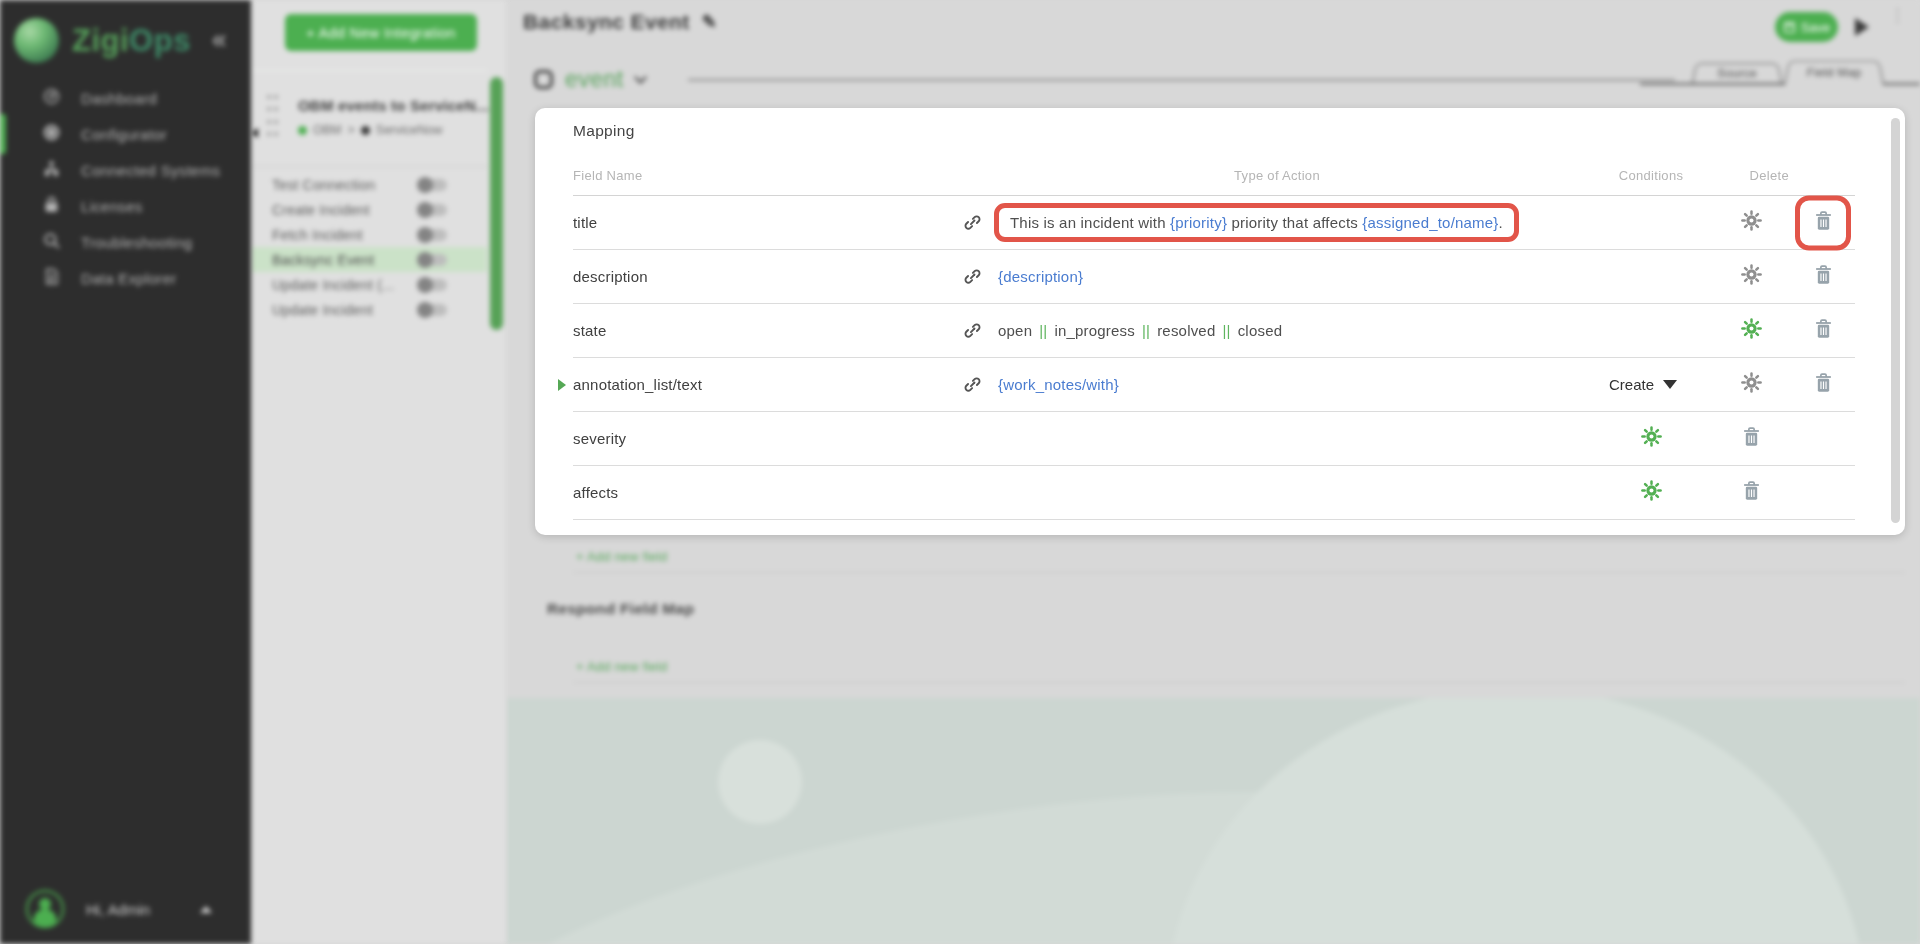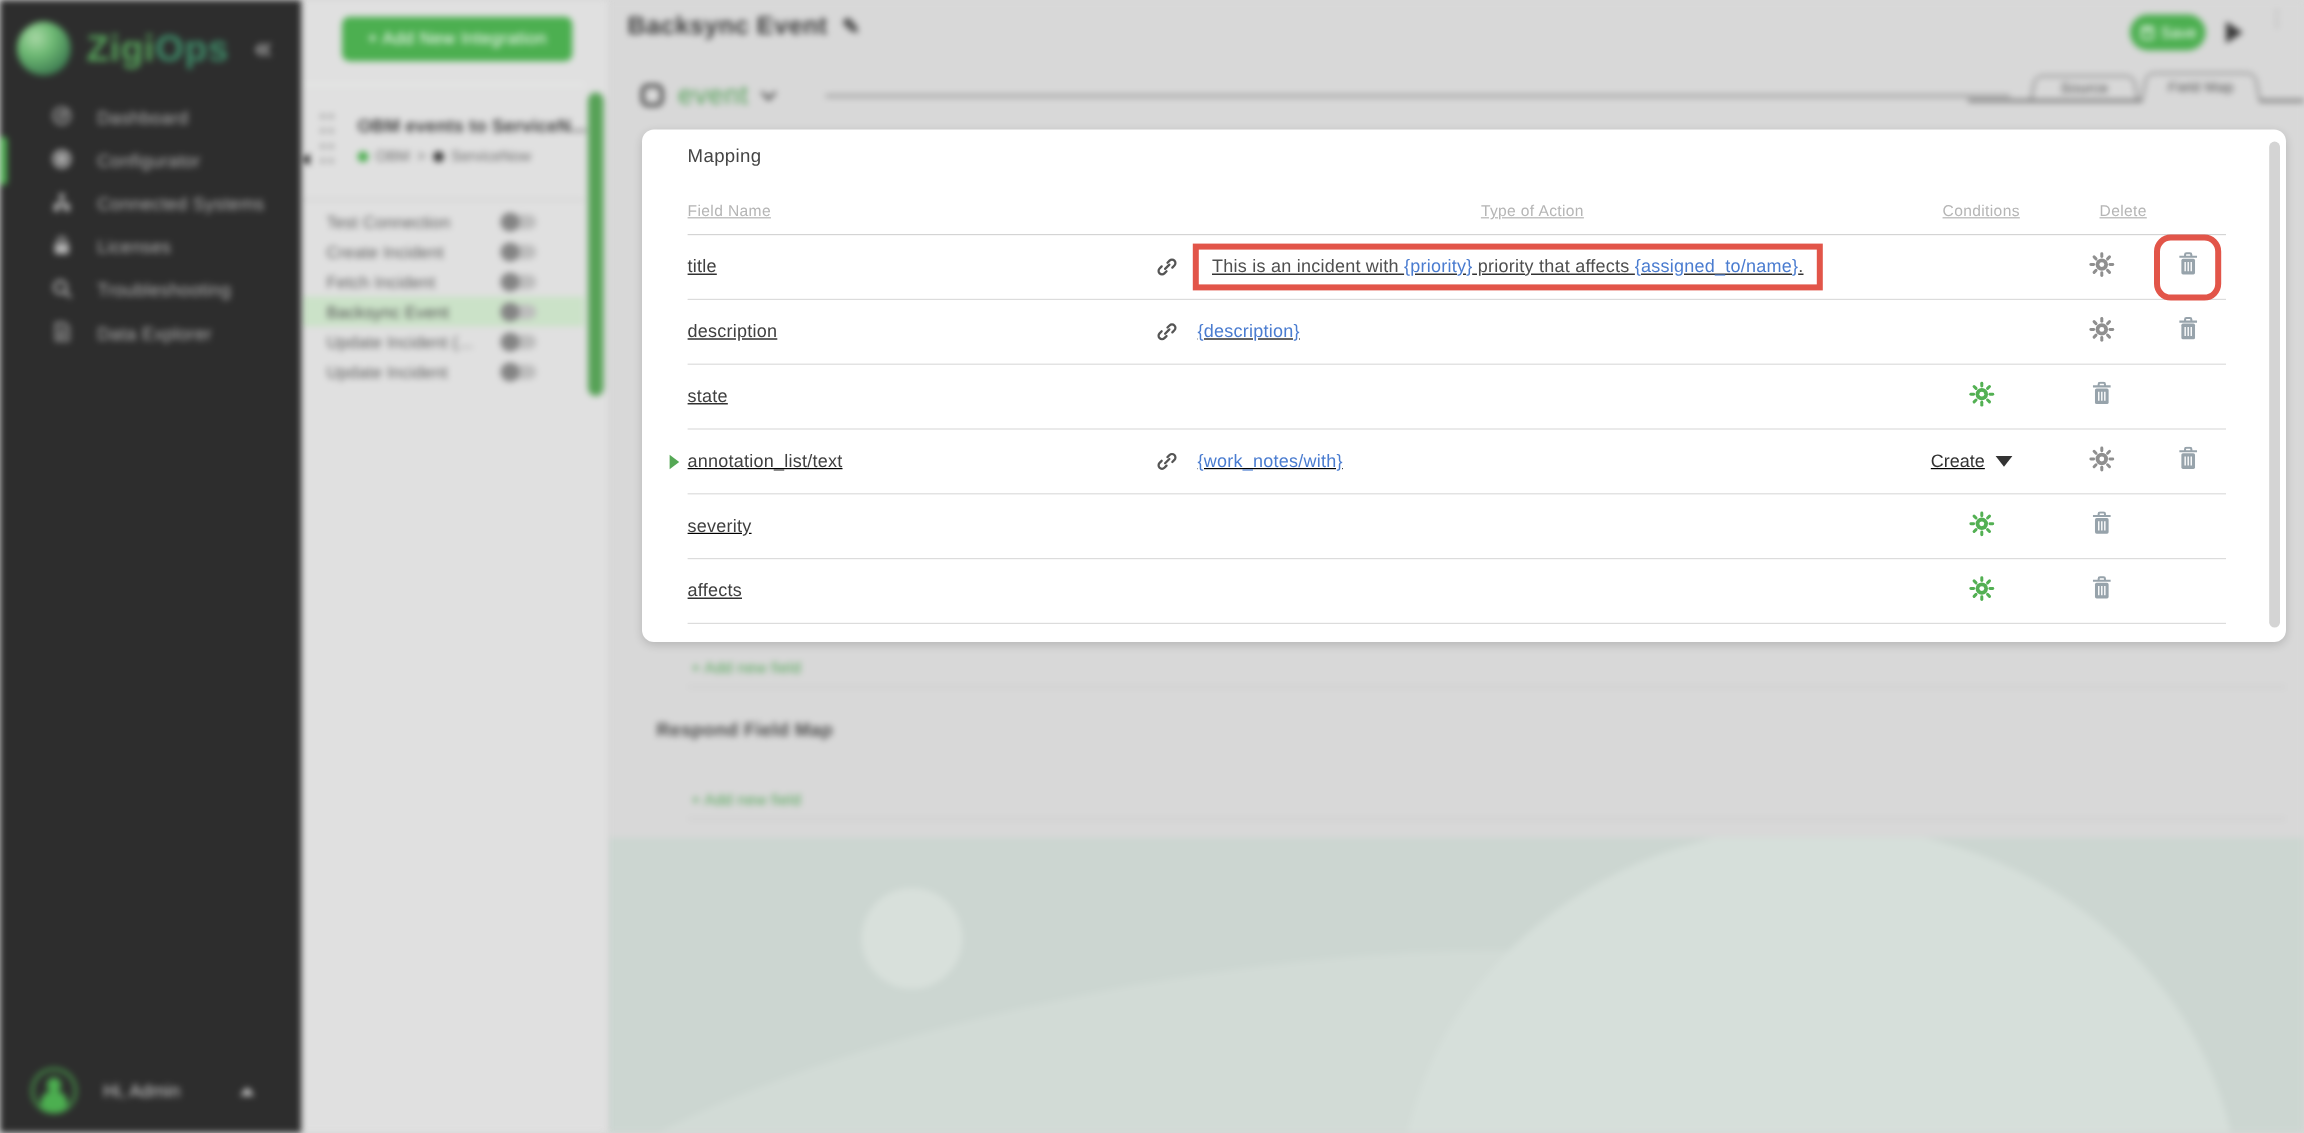--- a/index.html
+++ b/index.html
@@ -72,31 +72,31 @@
   .af1 { top:549px; } .af2 { top:659px; }
   .add-line { position:absolute; left:67px; width:1332px; height:1px; background:#c6c6c6; }
   .al1 { top:572px; } .al2 { top:682px; }
   .respond-title { position:absolute; left:41px; top:600px; font-size:15.5px; font-weight:bold; color:#4a4a4a; letter-spacing:.3px; }
 
   
   #card { position:absolute; left:535px; top:108px; width:1370px; height:427px; background:#fff; border-radius:10px; box-shadow:0 2px 8px rgba(0,0,0,.16); z-index:5; }
   .card-scroll { position:absolute; right:5px; top:10px; width:9px; height:405px; background:#d4d4d4; border-radius:5px; }
   .map-title { position:absolute; left:38px; top:14px; font-size:15.5px; color:#454545; letter-spacing:.3px; }
   .tbl { position:absolute; left:38px; top:40px; width:1282px; }
-  .trow { display:grid; grid-template-columns:390px 1fr 120px 80px 64px; align-items:center; height:54px; border-bottom:1px solid #dcdcdc;text-decoration:underline; }
+  .trow { display:grid; grid-template-columns:390px 1fr 120px 80px 64px; align-items:center; height:54px; border-bottom:1px solid #dcdcdc; }
   .thead { height:48px; border-bottom:1px solid #d4d4d4; color:#b5b5b5; font-size:13px; letter-spacing:.3px; }
   .thead > div { padding-top:8px; }
   .h-action { text-align:center; } .h-cond { text-align:center; } .h-del { text-align:right; padding-right:2px; }
   .fname { font-size:15px; color:#404040; letter-spacing:.2px; position:relative; }
   .fname .tri-green { position:absolute; left:-15px; top:3px; width:0; height:0; border-top:6px solid transparent; border-bottom:6px solid transparent; border-left:8px solid #55a855; }
   .vcell { display:flex; align-items:center; gap:16px; font-size:15px; }
   .vtext { letter-spacing:.2px; }
   .c-d { color:#4f4f4f; } .c-b { color:#4a7cd0; }
   .sep { color:#5fb55f; margin:0 7px; }
-  .hl-box { display:inline-block; border:5px solid #e25549; border-radius:0; padding:6px 11px; margin:-6px 4px -6px -4px; background:#fff; }
+  .hl-box { display:inline-block; border:5px solid #e25549; border-radius:11px; padding:6px 11px; margin:-6px 4px -6px -4px; background:#fff; }
   .acell { padding-left:18px; display:flex; align-items:center; gap:9px; font-size:15px; color:#333; }
   .dd-tri { width:0; height:0; border-left:7px solid transparent; border-right:7px solid transparent; border-top:9px solid #333; }
   .ccell { display:flex; justify-content:center; }
   .dcell { display:flex; justify-content:center; position:relative; }
   .gear-gray { color:#8f8f8f; } .gear-green { color:#53b053; }
   .hl-del { position:absolute; left:50%; top:50%; transform:translate(-50%,-50%); width:56px; height:55px; border:5px solid #e25549; border-radius:14px; }
   .linkic { flex:none; display:flex; }
 </style>
 </head>
 <body>
@@ -341,20 +341,30 @@
               <path d="M1 3.8h14" stroke="#97a3ab" stroke-width="1.7" fill="none"></path>
               <path d="M5.5 3.8V2.1c0-.7.5-1.1 1.1-1.1h2.8c.6 0 1.1.4 1.1 1.1v1.7" stroke="#97a3ab" stroke-width="1.6" fill="none"></path>
               <rect x="2.6" y="5.4" width="10.8" height="12.4" rx="1.3" fill="#97a3ab"></rect>
               <path d="M5.6 8v7.2M8 8v7.2M10.4 8v7.2" stroke="#fff" stroke-width="1.1"></path>
             </svg></span>
         </div>
     </div>
 
     <div class="trow">
       <div class="fname">state</div>
+      <div class="vcell">
+        <span class="linkic">
+            <svg width="19" height="19" viewBox="0 0 24 24" fill="none" stroke="#555" stroke-width="2.4" stroke-linecap="round">
+              <path d="M10 14l4.5-4.5"></path>
+              <path d="M12.5 7.5l2.2-2.2a3.6 3.6 0 015.1 5.1l-2.2 2.2"></path>
+              <path d="M11.5 16.5l-2.2 2.2a3.6 3.6 0 01-5.1-5.1l2.2-2.2"></path>
+            </svg>
+          </span>
+        <span class="vtext"><span class="c-d">open</span><span class="sep">||</span><span class="c-d">in_progress</span><span class="sep">||</span><span class="c-d">resolved</span><span class="sep">||</span><span class="c-d">closed</span></span>
+      </div>
       <div class="acell"></div>
       <div class="ccell">
           <span class="gear-green"><svg width="23" height="23" viewBox="0 0 24 24" fill="currentColor">
               <circle cx="12" cy="12" r="5.4"></circle>
               <circle cx="12" cy="12" r="2.1" fill="#fff"></circle>
               <rect x="10.7" y="1.2" width="2.6" height="5" rx="1.3"></rect>
               <rect x="10.7" y="17.8" width="2.6" height="5" rx="1.3"></rect>
               <rect x="10.7" y="1.2" width="2.6" height="5" rx="1.3" transform="rotate(45 12 12)"></rect>
               <rect x="10.7" y="17.8" width="2.6" height="5" rx="1.3" transform="rotate(45 12 12)"></rect>
               <rect x="10.7" y="1.2" width="2.6" height="5" rx="1.3" transform="rotate(90 12 12)"></rect>

